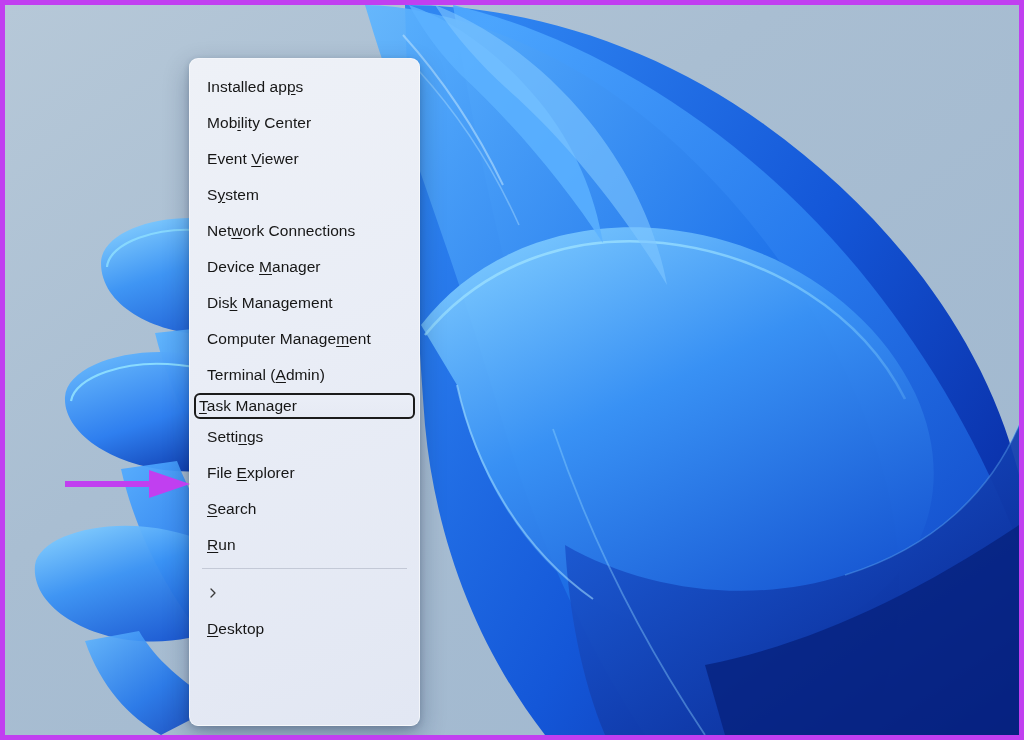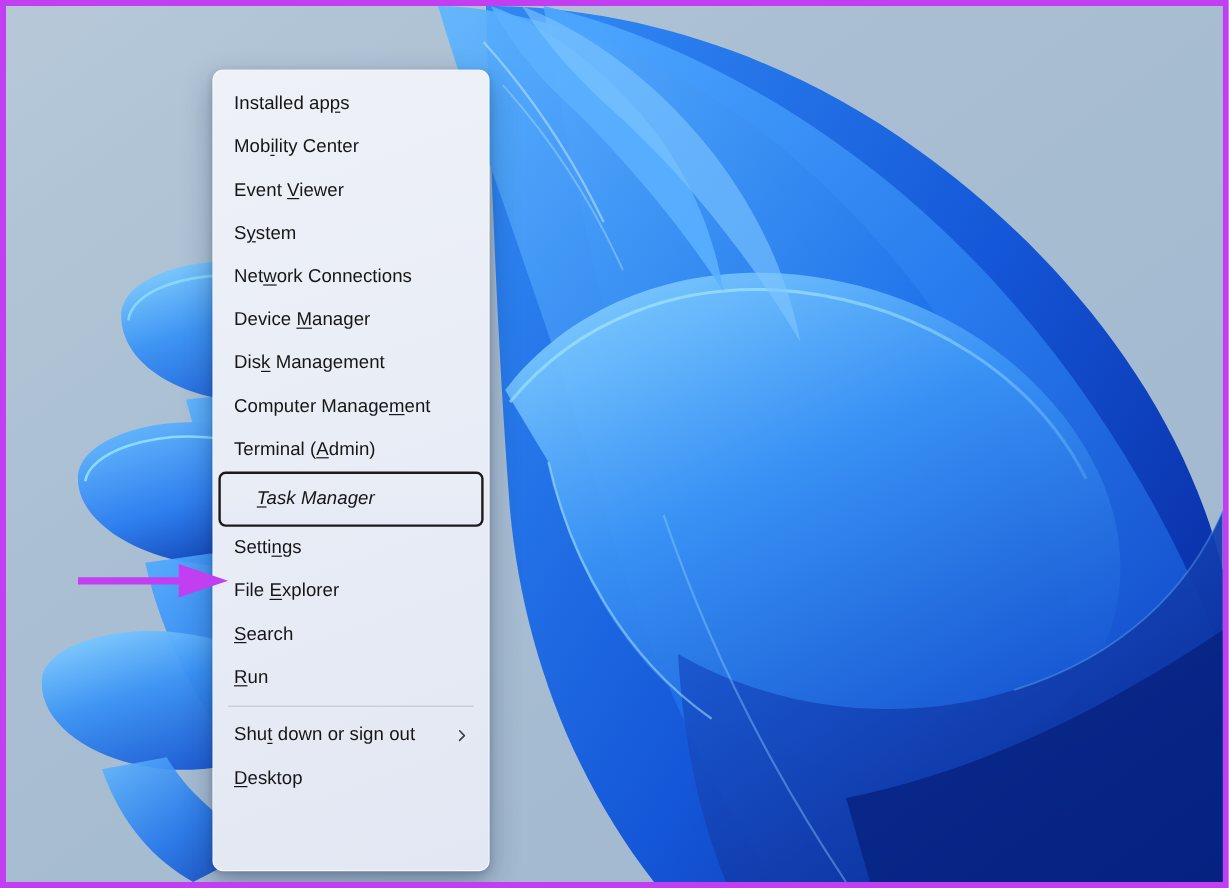--- a/index.html
+++ b/index.html
@@ -25,21 +25,21 @@
     width:100%; height:100%;
     overflow:hidden;
     background:#aec3d6;
   }
 
   #wallpaper { position:absolute; inset:0; width:100%; height:100%; display:block; }
 
   
   #win-menu {
     position:absolute;
-    left:172px; top:53px;
+    left:184px; top:53px;
     width:231px; height:668px;
     border-radius:9px;
     background:linear-gradient(160deg,#eef1f7 0%,#e9edf6 45%,#e2e7f3 100%);
     box-shadow:0 10px 26px rgba(10,25,60,.30), 0 2px 6px rgba(10,25,60,.18);
     border:1px solid rgba(255,255,255,.55);
     padding:10px 0 8px 0;
     overflow:hidden;
   }
 
   .menu-item {
@@ -53,26 +53,25 @@
     letter-spacing:.05px;
     white-space:nowrap;
     cursor:default;
   }
   .menu-item .label { flex:1 1 auto; }
   .menu-item .acc { text-decoration:underline; text-underline-offset:2px; }
 
   
   .menu-item.focused {
     margin:0 4px;
-    padding-left:30px;
+    padding-left:3px;
     border:2px solid #1b1b1b;
     border-radius:6px;
-    height:46px;
+    height:26px;
     background:linear-gradient(180deg,#eaeef7 0%,#e6eaf4 100%);
-    font-style:italic;
   }
 
   .chevron {
     flex:0 0 auto;
     width:12px; height:12px;
     margin-right:2px;
     color:#3a3a3a;
   }
   .chevron svg { display:block; width:12px; height:12px; }
 
@@ -226,21 +225,20 @@
           <span class="label">File <span class="acc">E</span>xplorer</span>
         </div>
         <div class="menu-item">
           <span class="label"><span class="acc">S</span>earch</span>
         </div>
         <div class="menu-item">
           <span class="label"><span class="acc">R</span>un</span>
         </div>
         <div class="separator"></div>
         <div class="menu-item">
-          <span class="label">Shu<span class="acc">t</span> down or sign out</span>
           <span class="chevron">
             <svg viewBox="0 0 12 12">
               <path d="M4 2 L8 6 L4 10" fill="none" stroke="currentColor" stroke-width="1.3" stroke-linecap="round" stroke-linejoin="round"></path>
             </svg>
           </span>
         </div>
         <div class="menu-item">
           <span class="label"><span class="acc">D</span>esktop</span>
         </div>
       </div>

